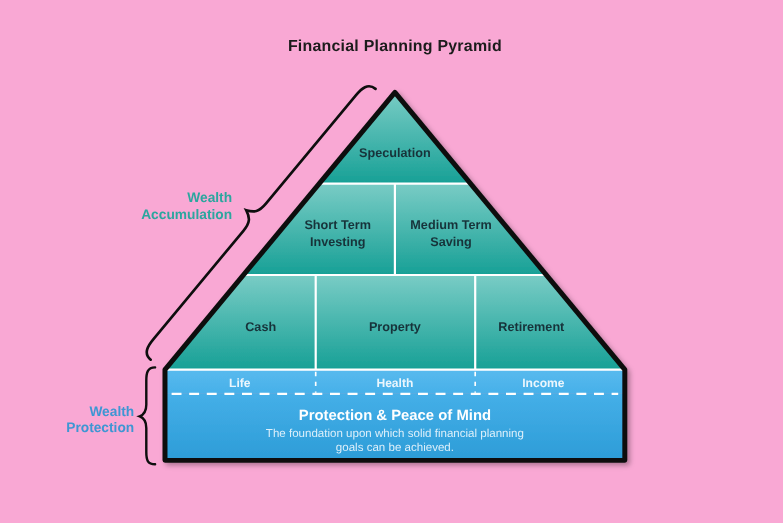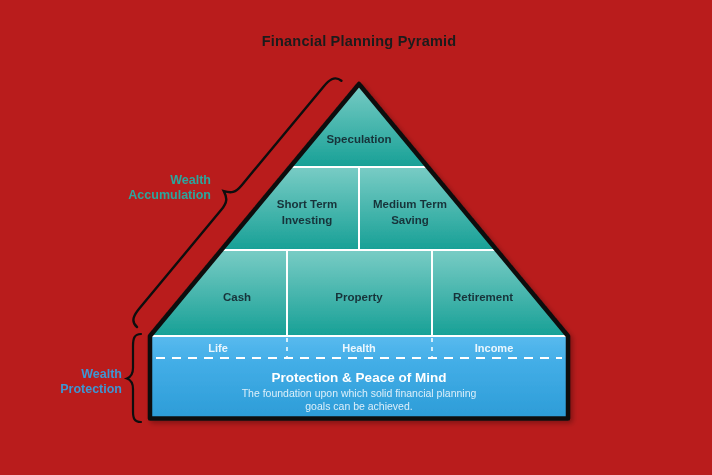--- a/index.html
+++ b/index.html
@@ -1,19 +1,19 @@
 <!DOCTYPE html>
 <html><head>
 <meta charset="utf-8">
 <style>
   html,body{margin:0;padding:0;background:#ffffff;}
   .stage{
     position:relative;
     width:712px;height:475px;
-    background:#b91c1c;
+    background:#f9a8d4;
     font-family:"Liberation Sans",sans-serif;
     overflow:hidden;
   }
   svg{position:absolute;left:0;top:0;}
   text{font-family:"Liberation Sans",sans-serif;}
   .title-text{font-size:14.5px;font-weight:700;letter-spacing:.2px;}
   .cell-text{font-size:11.5px;font-weight:700;}
   .band-text{font-size:11px;font-weight:700;}
   .foundation-title{font-size:13.5px;font-weight:700;}
   .foundation-sub{font-size:10.5px;font-weight:400;}

